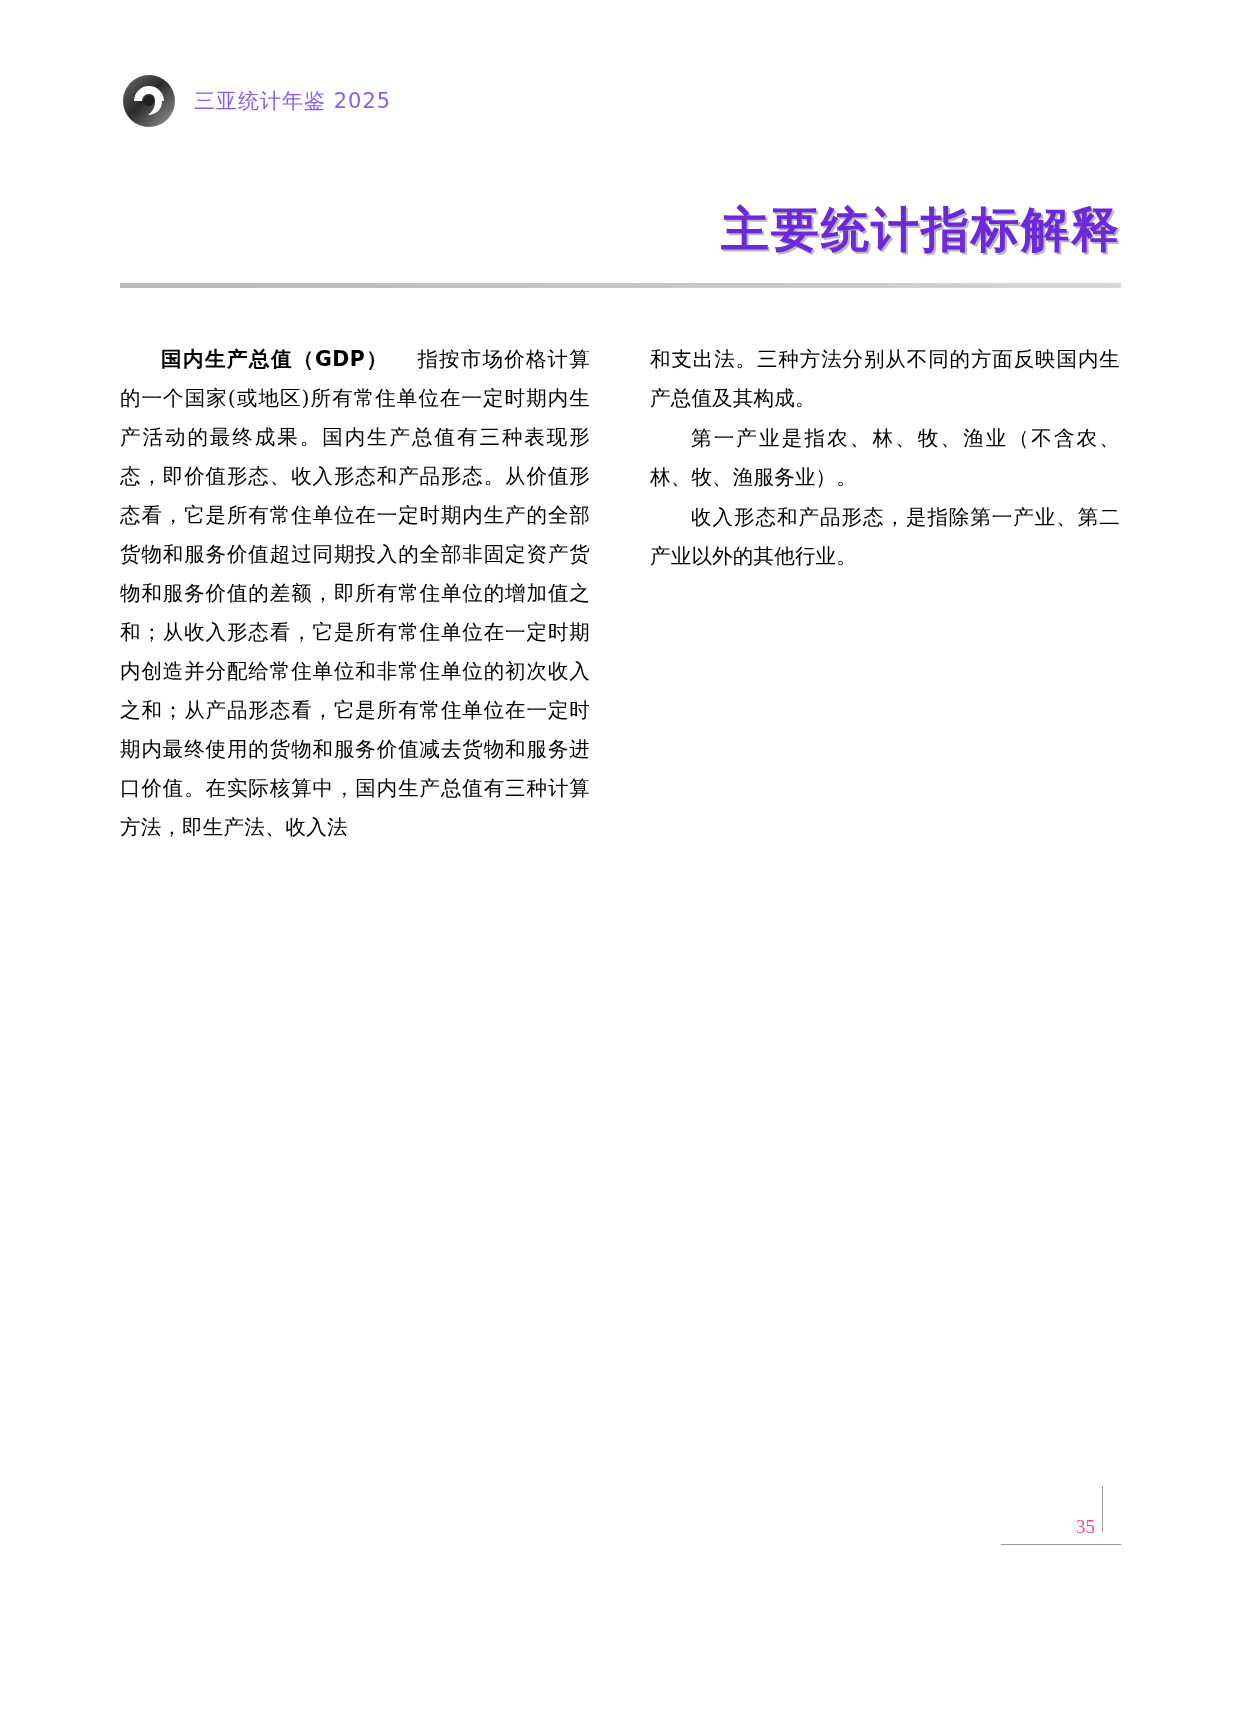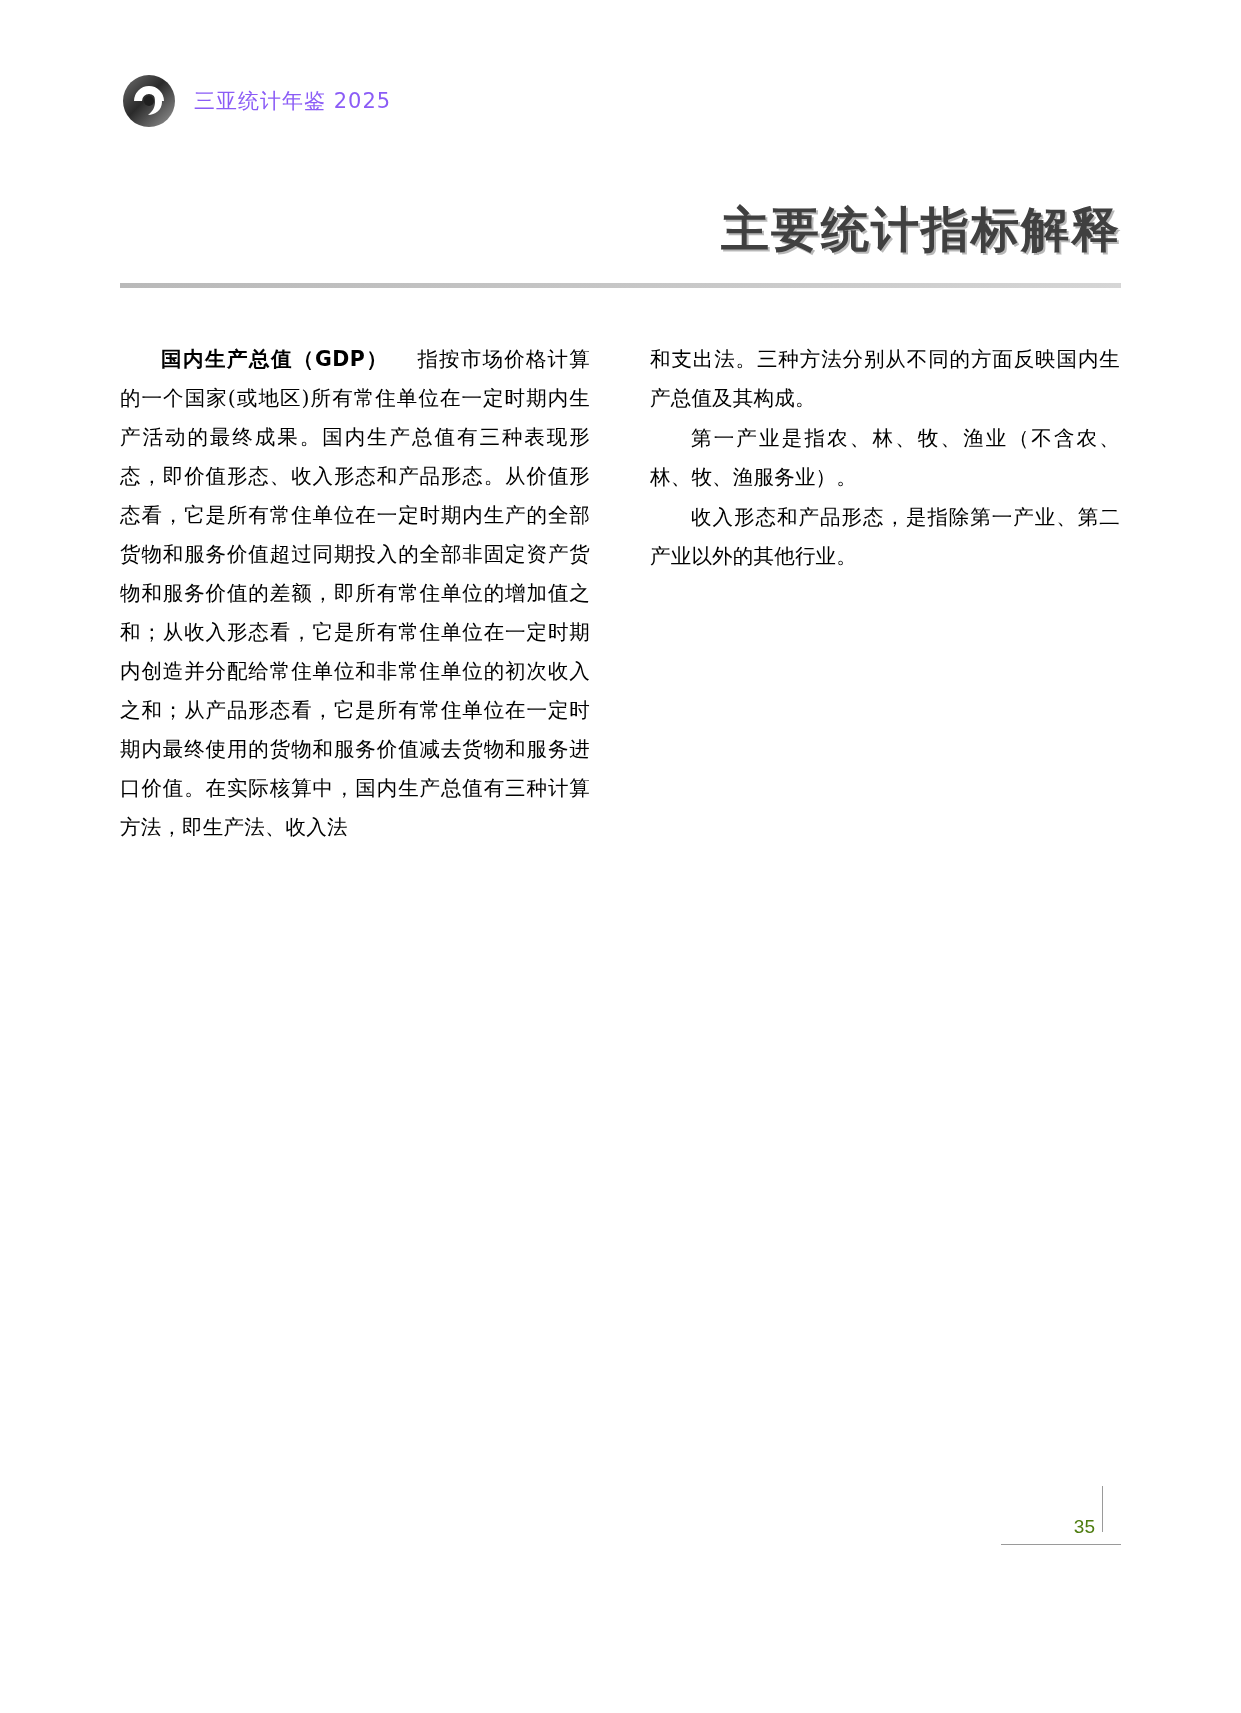--- a/index.html
+++ b/index.html
@@ -46,21 +46,21 @@
 
   
   .section-title {
     position: absolute;
     right: 120px;
     top: 198px;
     font-family: "DejaVu Sans", sans-serif;
     font-weight: bold;
     font-size: 48px;
     letter-spacing: 2px;
-    color: #404040;
+    color: #6d28d9;
     text-shadow: 2px 2px 0 rgba(0,0,0,0.28);
     white-space: nowrap;
   }
 
   .rule {
     position: absolute;
     left: 120px;
     right: 120px;
     top: 283px;
     height: 5px;
@@ -105,23 +105,23 @@
 
   
   .footer {
     position: absolute;
     right: 120px;
     bottom: 168px;
     width: 120px;
     text-align: right;
   }
   .page-num {
-    font-family: Liberation Sans, sans-serif;
+    font-family: Liberation Serif, serif;
     font-size: 19px;
-    color: #4d7c0f;
+    color: #ec4899;
     padding-right: 26px;
     margin-top: 38px;
   }
   .footer-rule {
     margin-top: 6px;
     height: 1px;
     background: #9a9a9a;
     width: 120px;
   }
   .footer-tick {

